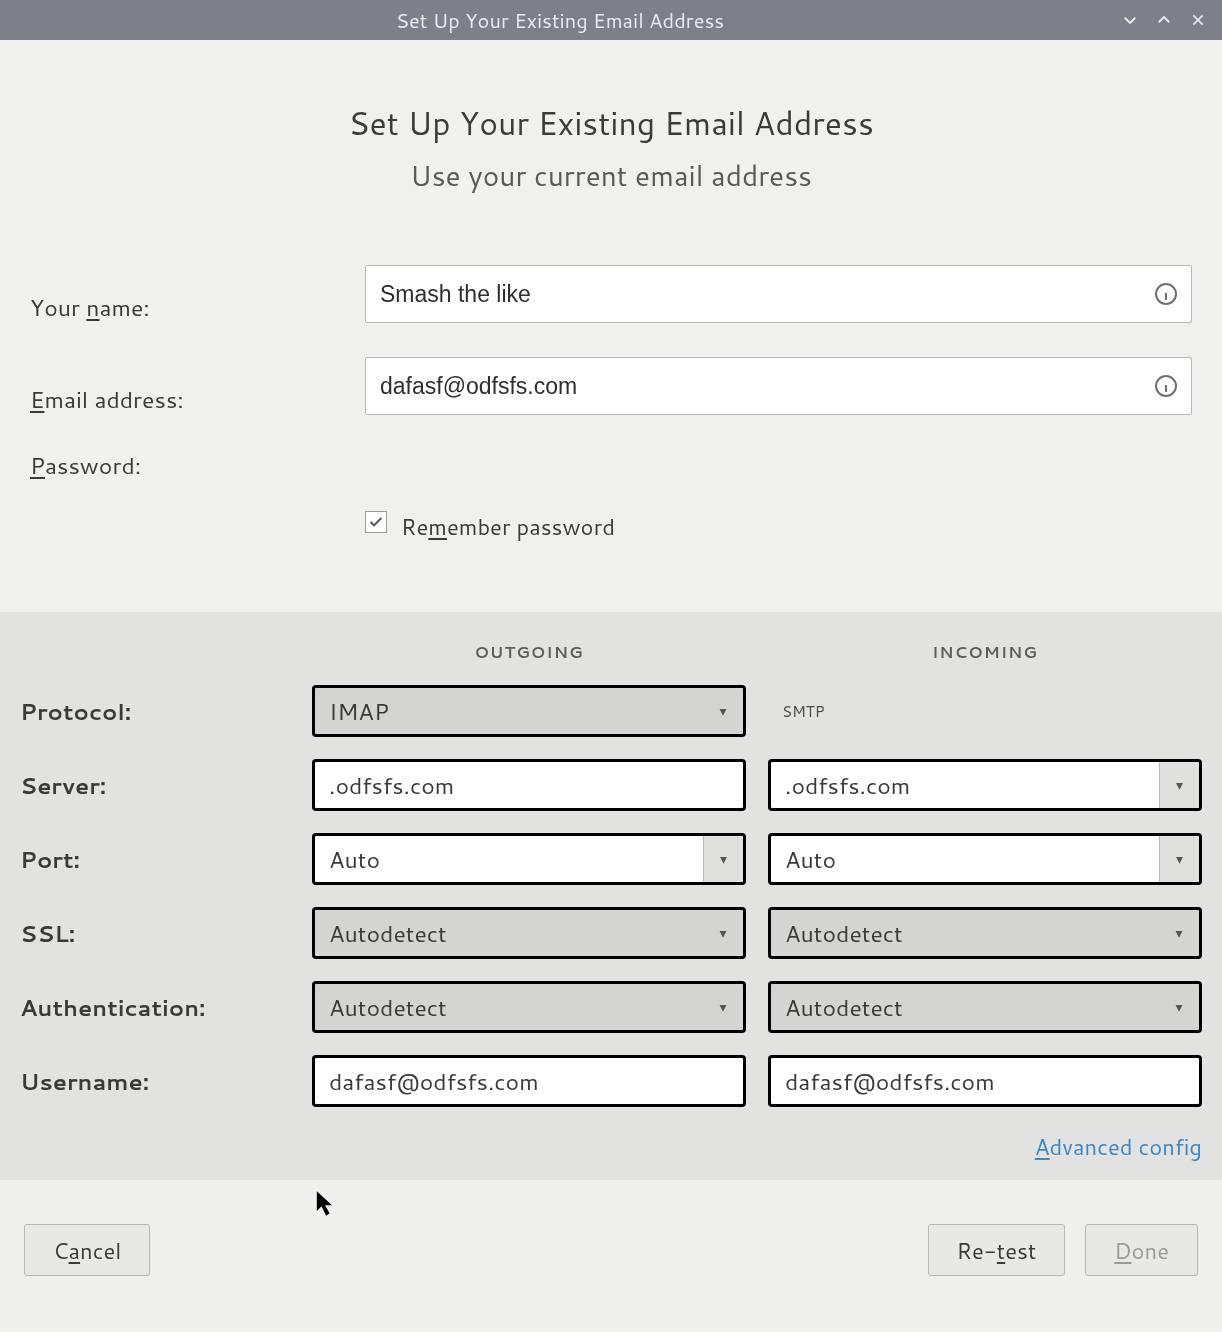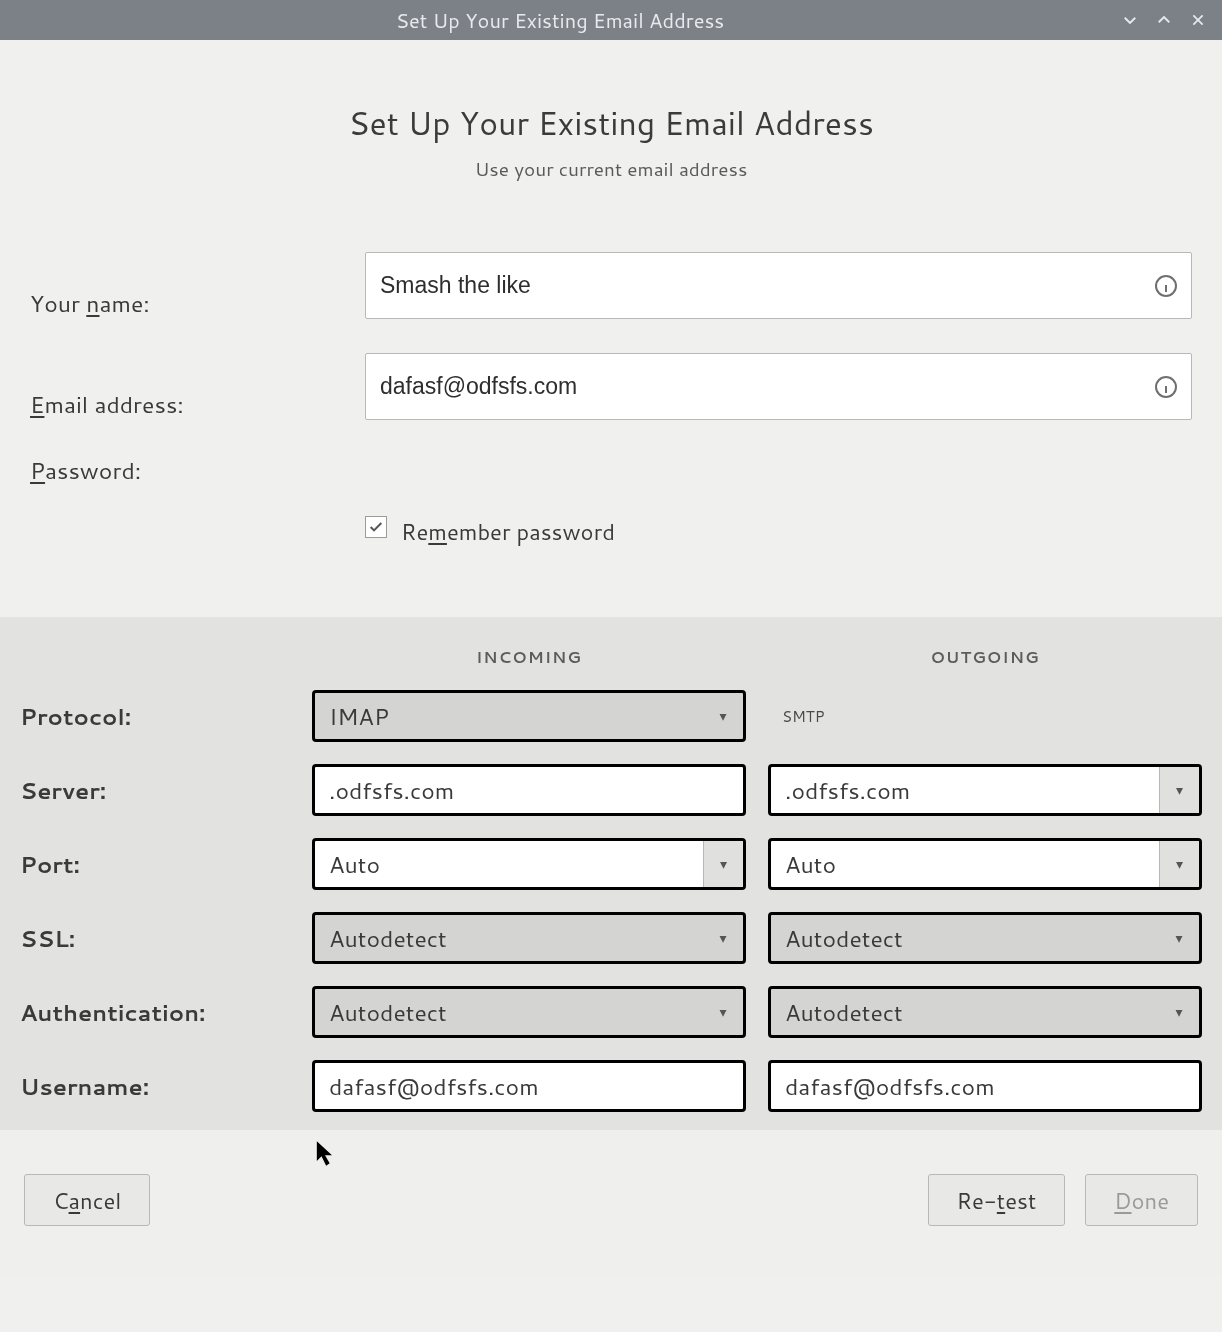--- a/index.html
+++ b/index.html
@@ -30,21 +30,21 @@
     padding: 60px 30px 70px 30px;
   }
   .page-title {
     text-align: center;
     font-size: 32px;
     font-weight: 400;
     color: #3b3b3b;
   }
   .page-subtitle {
     text-align: center;
-    font-size: 19px;
+    font-size: 28px;
     color: #5a5a5a;
     margin-top: 10px;
     margin-bottom: 70px;
   }
 
   .form-row {
     display: flex;
     align-items: flex-end;
     margin-bottom: 34px;
   }
@@ -52,21 +52,21 @@
     width: 335px;
     font-size: 23px;
     color: #3a3a3a;
   }
   .form-row .field {
     flex: 1;
     position: relative;
   }
   .input {
     width: 100%;
-    height: 67px;
+    height: 58px;
     border: 1px solid #b8b8b6;
     background: #ffffff;
     font-size: 23px;
     padding: 0 48px 0 14px;
     color: #2e2e2e;
     border-radius: 2px;
   }
   .input::placeholder { color: #8a8a88; }
   .trail-icon {
     position: absolute;
@@ -250,22 +250,22 @@
           <path d="M4 12l5 5L20 6"></path>
         </svg>
     </span>
     <span><span>Re</span><span class="u">m</span><span>ember password</span></span>
   </div>
 </div>
 
 <div class="lower">
   <div class="grid">
     <div></div>
+    <div class="col-head">OUTGOING</div>
     <div class="col-head">INCOMING</div>
-    <div class="col-head">OUTGOING</div>
 
     <div class="row-lbl">Protocol:</div>
     <div class="ctl grey">
       <span>IMAP</span>
       <span class="chev">▾</span>
     </div>
     <div class="static-text">SMTP</div>
 
     <div class="row-lbl">Server:</div>
     <div class="ctl white">
@@ -308,20 +308,23 @@
 
     <div class="row-lbl">Username:</div>
     <div class="ctl white">
       <span>dafasf@odfsfs.com</span>
     </div>
     <div class="ctl white">
       <span>dafasf@odfsfs.com</span>
     </div>
   </div>
 
+  <div class="adv-link">
+    <a href="#"><span class="u">A</span><span>dvanced config</span></a>
+  </div>
 </div>
 
 <div class="buttons">
   <span class="cursor">
     <svg width="20" height="28" viewBox="0 0 16 24">
         <path d="M1 1 L1 18 L5 14 L9 22 L12 20 L8 13 L14 13 Z" fill="#000"></path>
       </svg>
   </span>
   <div class="btn">
       <span>C</span>

